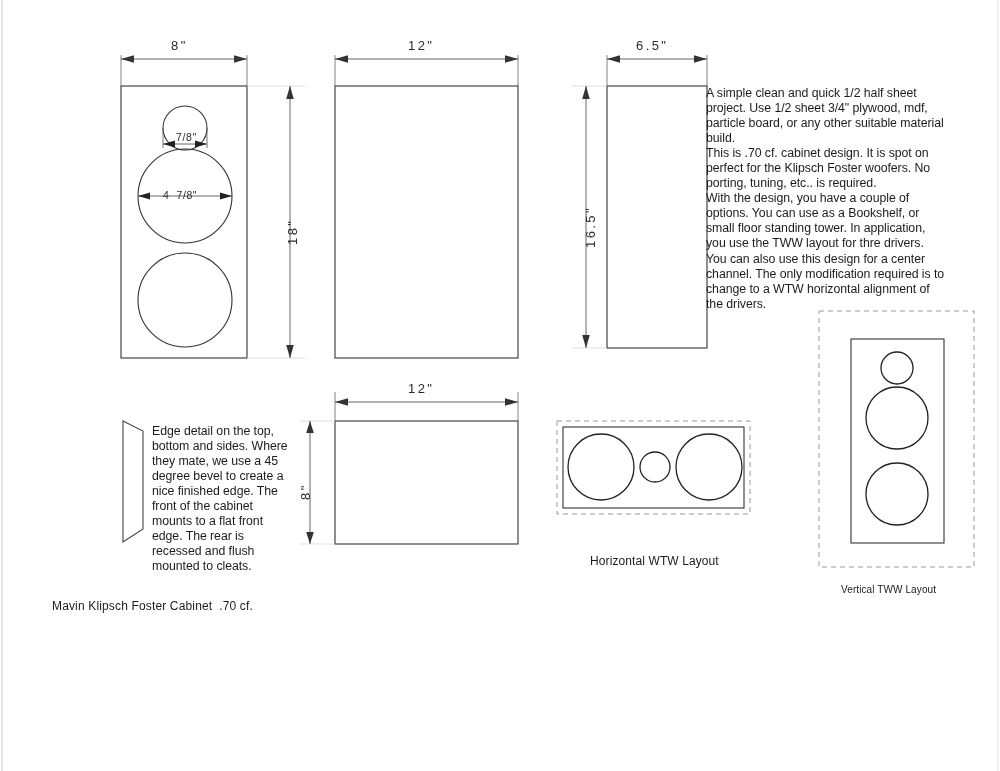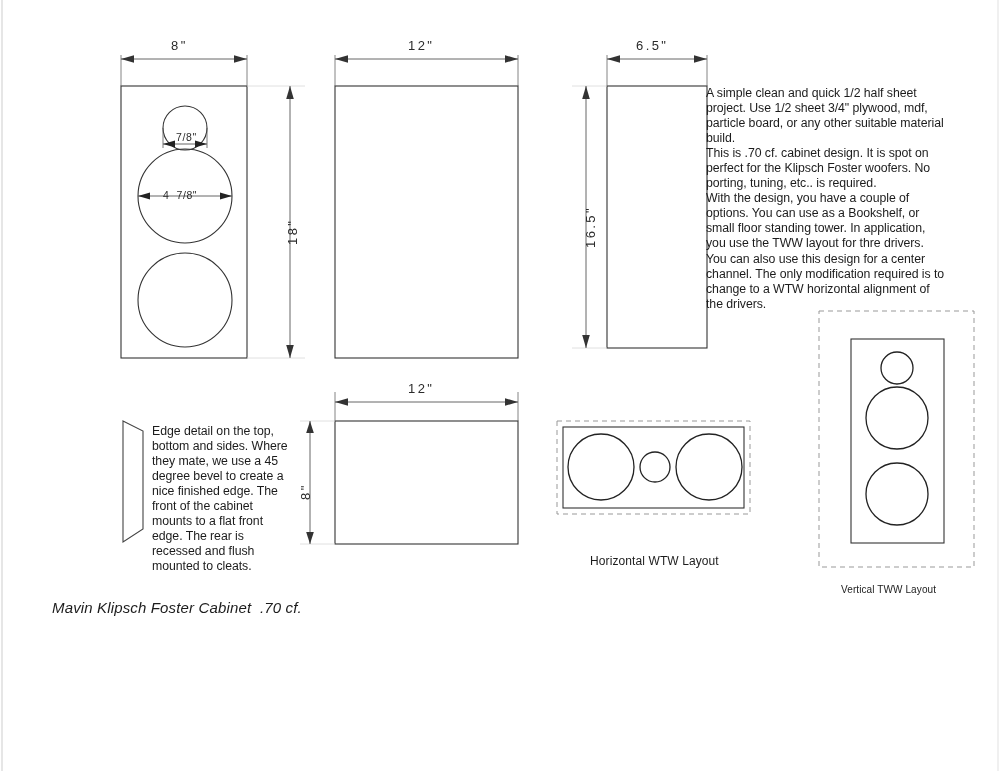--- a/index.html
+++ b/index.html
@@ -47,23 +47,22 @@
     width: 136px;
     font-size: 12.3px;
     line-height: 15.05px;
     letter-spacing: -0.05px;
   }
 
   
   #sheet-title {
     left: 52px;
     top: 599px;
-    font-size: 15px;
+    font-size: 12px;
     letter-spacing: 0.15px;
-    font-style: italic;
   }
   #wtw-caption {
     left: 590px;
     top: 530px;
     font-size: 12px;
     letter-spacing: 0.1px;
     margin-top: 24px;
   }
   #tww-caption {
     left: 841px;

